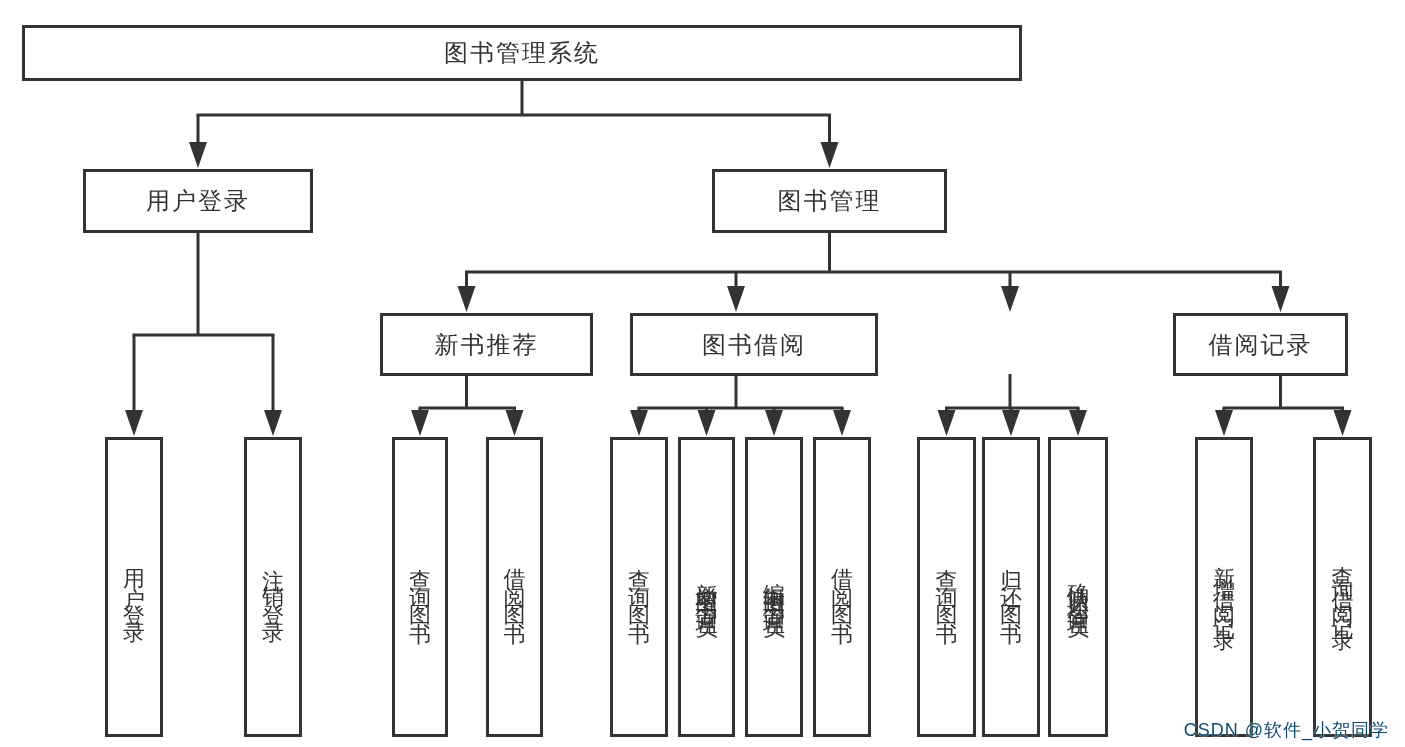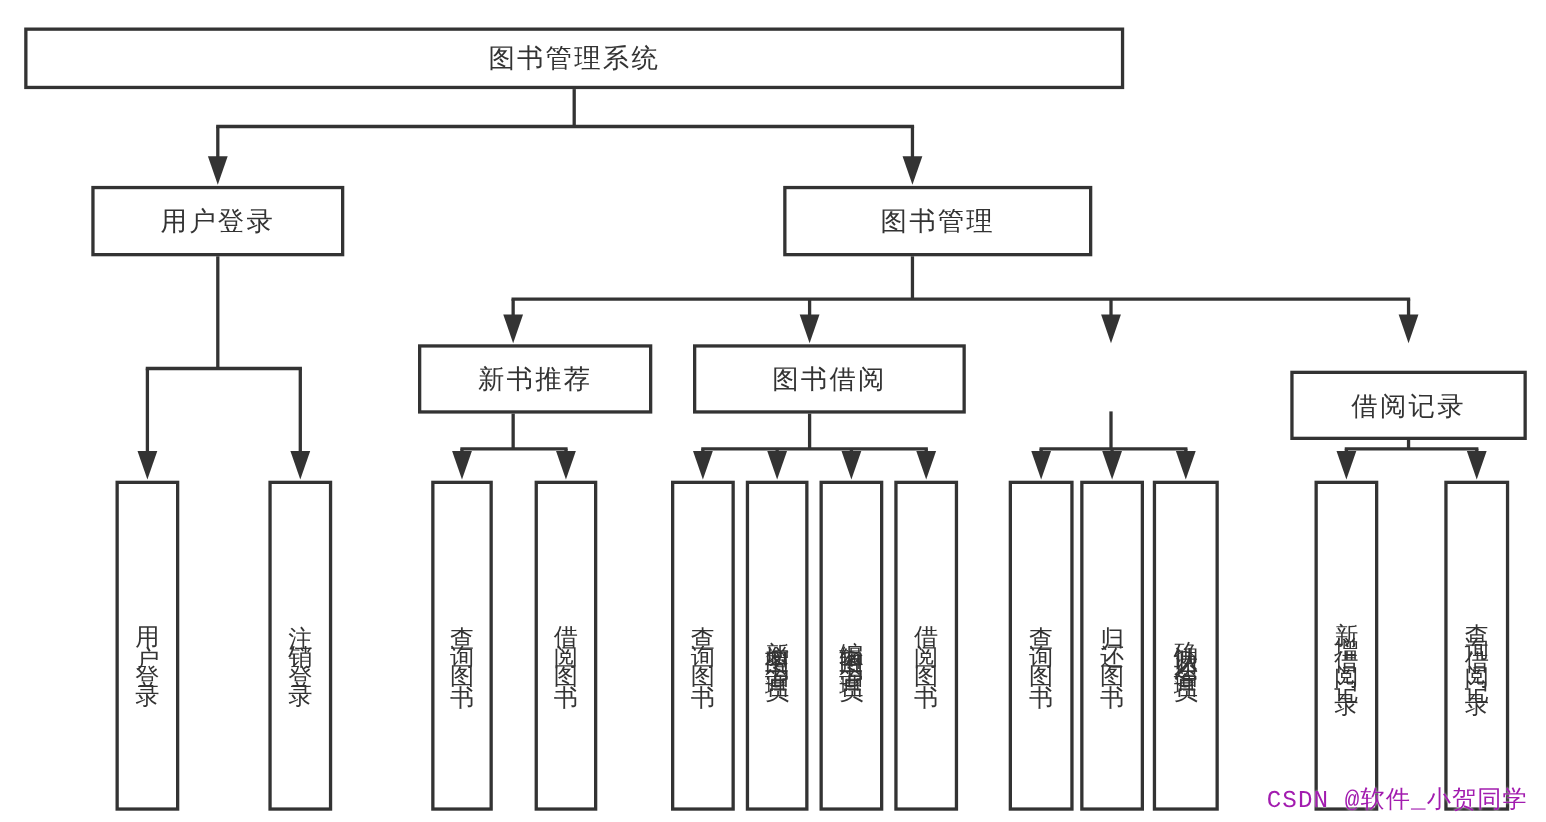--- a/index.html
+++ b/index.html
@@ -41,27 +41,26 @@
     writing-mode: vertical-rl;
     text-orientation: mixed;
     font-size: 22px;
     line-height: 1;
     white-space: nowrap;
   }
   #watermark {
     position: absolute;
     right: 16px;
     bottom: 5px;
-    font-size: 22px;
-    color: #a21caf;
+    font-size: 18px;
+    color: #0c4a6e;
     text-shadow: 0 0 2px #ffffff;
     letter-spacing: 1px;
     z-index: 3;
     white-space: nowrap;
-    font-family: Liberation Mono, monospace;
   }
 </style>
 </head>
 <body>
 
 <div id="canvas">
   <svg id="connectors" width="1405" height="747" viewBox="0 0 1405 747">
       <line x1="522" y1="65" x2="522" y2="115" stroke="#333333" stroke-width="3"></line>
       <line x1="196.5" y1="115" x2="831" y2="115" stroke="#333333" stroke-width="3"></line>
       <line x1="198" y1="115" x2="198" y2="157" stroke="#333333" stroke-width="3"></line>
@@ -115,30 +114,30 @@
       <line x1="1342.5" y1="408" x2="1342.5" y2="425" stroke="#333333" stroke-width="3"></line>
       <polygon points="1333.5,410 1351.5,410 1342.5,436" fill="#333333"></polygon>
     </svg>
   <div id="watermark">CSDN @软件_小贺同学</div>
 <div class="node h" style="left: 22px; top: 11px; width: 1000px; height: 56px; margin-top: 14px;">
       <span>图书管理系统</span>
     </div>
     <div class="node h" style="left: 83px; top: 169px; width: 230px; height: 64px;">
       <span>用户登录</span>
     </div>
-    <div class="node h" style="left: 712px; top: 169px; width: 281px; height: 64px;">
+    <div class="node h" style="left: 712px; top: 169px; width: 235px; height: 64px;">
       <span>图书管理</span>
     </div>
     <div class="node h" style="left: 380px; top: 313px; width: 213px; height: 63px;">
       <span>新书推荐</span>
     </div>
     <div class="node h" style="left: 630px; top: 313px; width: 248px; height: 63px;">
       <span>图书借阅</span>
     </div>
-    <div class="node h" style="left: 1173px; top: 313px; width: 215px; height: 63px; margin-top: 24px;">
+    <div class="node h" style="left: 1173px; top: 313px; width: 175px; height: 63px;">
       <span>借阅记录</span>
     </div>
     <div class="node v" style="left: 105px; top: 437px; width: 58px; height: 300px;">
       <span style="letter-spacing: 18px;">用户登录</span>
     </div>
     <div class="node v" style="left: 244px; top: 437px; width: 58px; height: 300px;">
       <span style="letter-spacing: 18px;">注销登录</span>
     </div>
     <div class="node v" style="left: 392px; top: 437px; width: 56px; height: 300px;">
       <span style="letter-spacing: 18px;">查询图书</span>

